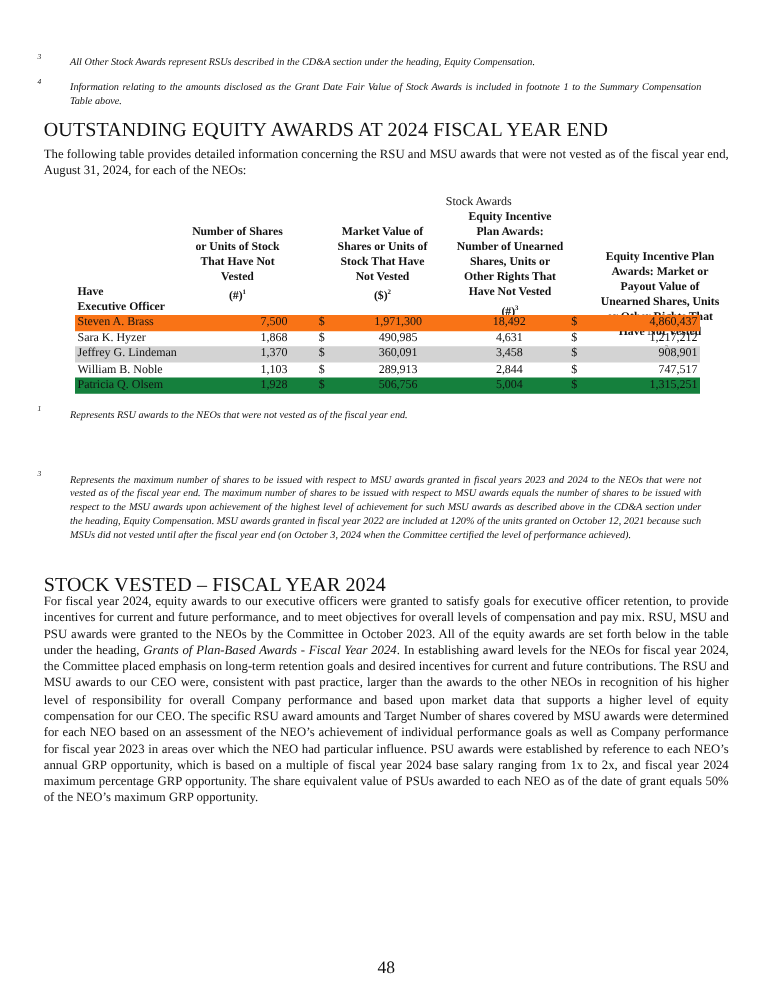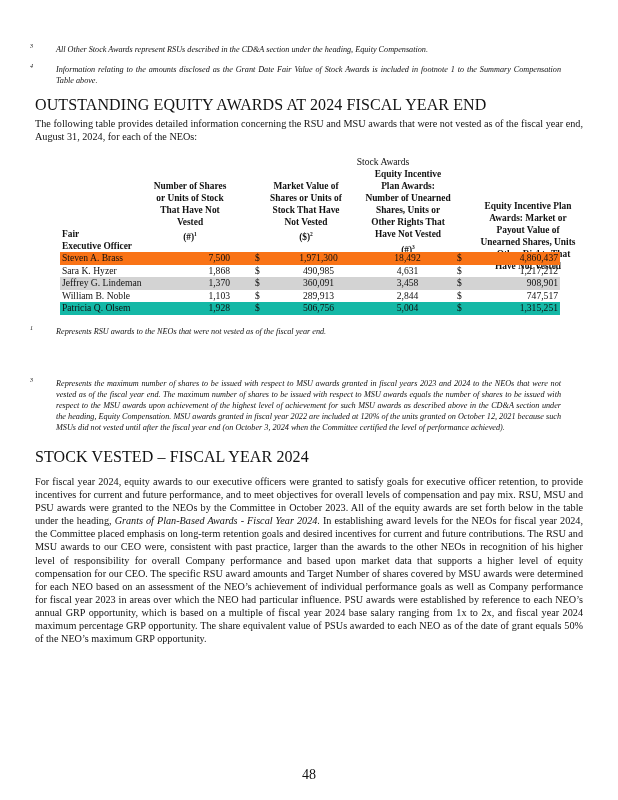--- a/index.html
+++ b/index.html
@@ -51,21 +51,21 @@
     <span class="txt">Information relating to the amounts disclosed as the Grant Date Fair Value of Stock Awards is included in footnote 1 to the Summary Compensation Table above.</span>
   </div>
 
   <div class="heading" style="top:96px;">OUTSTANDING EQUITY AWARDS AT 2024 FISCAL YEAR END</div>
   <div class="para" style="top:117px;">The following table provides detailed information concerning the RSU and MSU awards that were not vested as of the fiscal year end, August 31, 2024, for each of the NEOs:</div>
 
   <div class="tbl">
     <div class="group-head">Stock Awards</div>
 
     <div class="col-head" style="left:2px; top:72px; text-align:left; width:100px;">
-      <div>Fair</div>
+      <div>Have</div>
       <div>Executive Officer</div>
     </div>
 
     <div class="col-head" style="left:82px; top:24px; width:96px;">
       <div>Number of Shares</div>
       <div>or Units of Stock</div>
       <div>That Have Not</div>
       <div>Vested</div>
       <div><span>(#)</span><sup>1</sup></div>
     </div>
@@ -128,38 +128,38 @@
       </div>
       <div class="row">
         <span class="c-name">William B. Noble</span>
         <span class="c-shares">1,103</span>
         <span class="c-d1">$</span>
         <span class="c-mv">289,913</span>
         <span class="c-eu">2,844</span>
         <span class="c-d2">$</span>
         <span class="c-ev">747,517</span>
       </div>
-      <div class="row shade" style="background: #14b8a6;">
+      <div class="row shade" style="background: #15803d;">
         <span class="c-name">Patricia Q. Olsem</span>
         <span class="c-shares">1,928</span>
         <span class="c-d1">$</span>
         <span class="c-mv">506,756</span>
         <span class="c-eu">5,004</span>
         <span class="c-d2">$</span>
         <span class="c-ev">1,315,251</span>
       </div>
     </div>
   </div>
 
   <div class="fn" style="top:326px;">
     <span class="num">1</span>
     <span class="txt">Represents RSU awards to the NEOs that were not vested as of the fiscal year end.</span>
   </div>
   <div class="fn" style="top:378px;">
     <span class="num">3</span>
     <span class="txt">Represents the maximum number of shares to be issued with respect to MSU awards granted in fiscal years 2023 and 2024 to the NEOs that were not vested as of the fiscal year end. The maximum number of shares to be issued with respect to MSU awards equals the number of shares to be issued with respect to the MSU awards upon achievement of the highest level of achievement for such MSU awards as described above in the CD&amp;A section under the heading, Equity Compensation. MSU awards granted in fiscal year 2022 are included at 120% of the units granted on October 12, 2021 because such MSUs did not vested until after the fiscal year end (on October 3, 2024 when the Committee certified the level of performance achieved).</span>
   </div>
 
-  <div class="heading" style="top:448px;">STOCK VESTED – FISCAL YEAR 2024</div>
+  <div class="heading" style="top:460px;">STOCK VESTED – FISCAL YEAR 2024</div>
   <div class="para" style="top:475px;"><span>For fiscal year 2024, equity awards to our executive officers were granted to satisfy goals for executive officer retention, to provide incentives for current and future performance, and to meet objectives for overall levels of compensation and pay mix. RSU, MSU and PSU awards were granted to the NEOs by the Committee in October 2023. All of the equity awards are set forth below in the table under the heading, </span><i>Grants of Plan-Based Awards - Fiscal Year 2024</i><span>. In establishing award levels for the NEOs for fiscal year 2024, the Committee placed emphasis on long-term retention goals and desired incentives for current and future contributions. The RSU and MSU awards to our CEO were, consistent with past practice, larger than the awards to the other NEOs in recognition of his higher level of responsibility for overall Company performance and based upon market data that supports a higher level of equity compensation for our CEO. The specific RSU award amounts and Target Number of shares covered by MSU awards were determined for each NEO based on an assessment of the NEO’s achievement of individual performance goals as well as Company performance for fiscal year 2023 in areas over which the NEO had particular influence. PSU awards were established by reference to each NEO’s annual GRP opportunity, which is based on a multiple of fiscal year 2024 base salary ranging from 1x to 2x, and fiscal year 2024 maximum percentage GRP opportunity. The share equivalent value of PSUs awarded to each NEO as of the date of grant equals 50% of the NEO’s maximum GRP opportunity.</span></div>
 
   <div class="pagenum">48</div>
 </div>
 
 </body></html>

